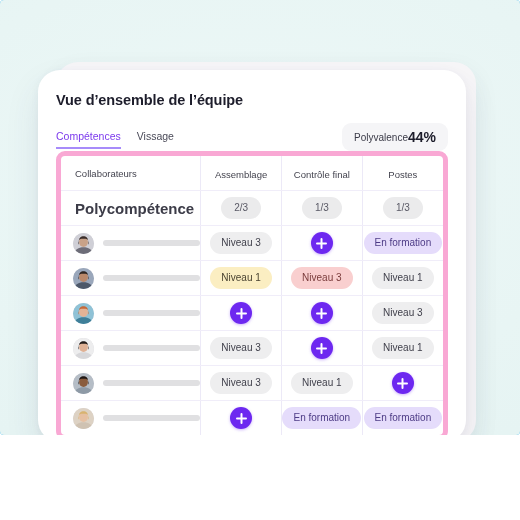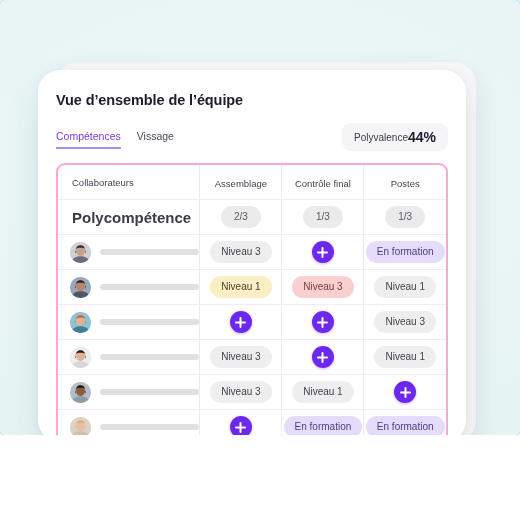--- a/index.html
+++ b/index.html
@@ -113,22 +113,22 @@
     white-space: nowrap;
   }
   .polyvalence-chip .pv-value {
     font-weight: bold;
     color: #1d1d2b;
     font-size: 14px;
   }
 
   
   .table-wrap {
-    margin-top: 12px;
-    border: 2px solid #f9a8d4;
+    margin-top: 0;
+    border: 5px solid #f9a8d4;
     border-radius: 9px;
     overflow: hidden;
     background: #ffffff;
   }
 
   table.skills {
     width: 100%;
     border-collapse: collapse;
     table-layout: fixed;
   }

